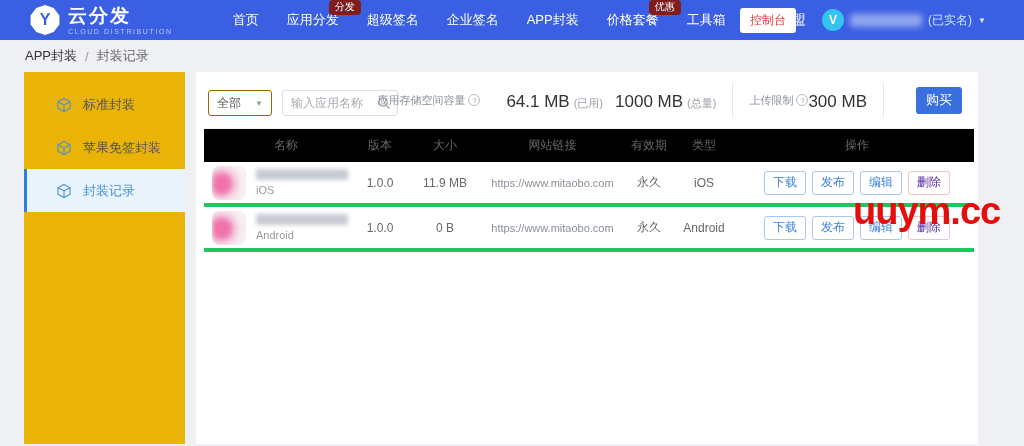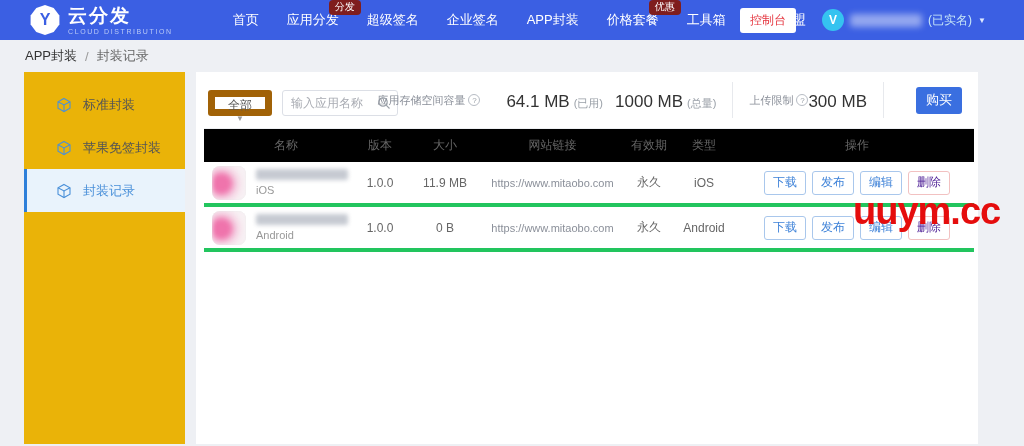--- a/index.html
+++ b/index.html
@@ -39,22 +39,22 @@
   .sidebar { position:absolute; left:24px; top:72px; width:161px; height:372px; background:#eab308; padding-top:11px; }
   .side-item { height:43px; display:flex; align-items:center; padding-left:29px; gap:11px; font-size:13px; color:#555;
     cursor:pointer; border-left:3px solid transparent; }
   .side-item .cube { color:#4a90d9; display:flex; }
   .side-item.active { background:#e9f3fc; border-left-color:#2e7fd9; color:#4a90d9; }
 
   .main { position:absolute; left:196px; top:72px; width:782px; height:372px; background:#fff; }
 
   
   .filter-row { position:absolute; top:18px; left:12px; display:flex; gap:10px; }
-  .select-box { width:64px; height:26px; border:7px solid #a16207; border-radius:3px; background:#fff;
-    display:flex; align-items:center; justify-content:space-between; padding:0 8px; font-size:12px; color:#555; cursor:pointer;flex-direction:column; }
+  .select-box { width:64px; height:26px; border:1px solid #a16207; border-radius:3px; background:#fff;
+    display:flex; align-items:center; justify-content:space-between; padding:0 8px; font-size:12px; color:#555; cursor:pointer; }
   .select-caret { font-size:8px; color:#999; }
   .search-box { width:116px; height:26px; border:1px solid #dcdfe6; border-radius:3px; background:#fff;
     display:flex; align-items:center; padding:0 8px; }
   .search-box input { border:none; outline:none; width:86px; font-size:12px; color:#555; font-family:inherit; }
   .search-box input::placeholder { color:#a8abb2; }
   .search-icon { display:flex; cursor:pointer; }
 
   
   .storage { position:absolute; top:10px; right:16px; display:flex; align-items:center; }
   .sto-group { display:flex; flex-direction:row; }

